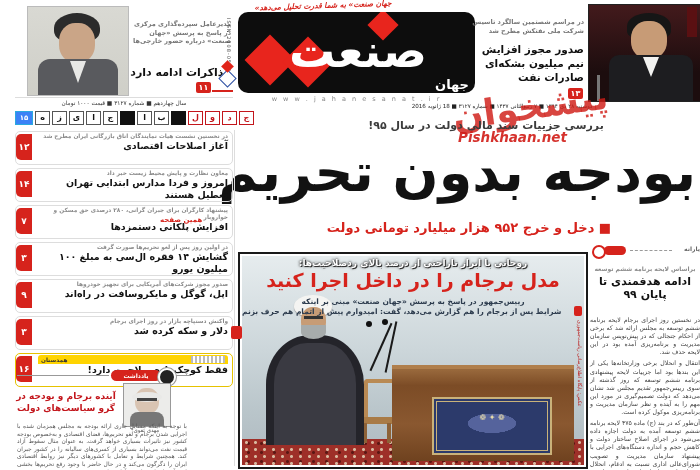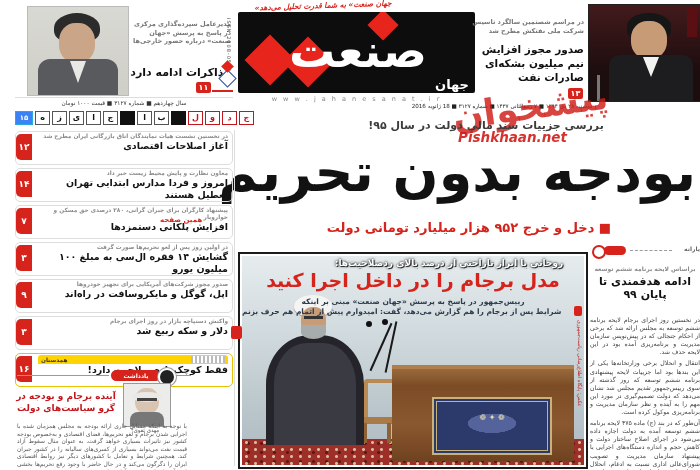--- a/index.html
+++ b/index.html
@@ -25,21 +25,21 @@
            text-align:center;line-height:11px;border-radius:2px;}
   
   #issn{left:222px;top:18px;width:10px;height:70px;font-size:5px;color:#444;writing-mode:vertical-rl;letter-spacing:1px;}
   #minilogo{left:220px;top:60px;width:16px;height:26px;}
   #minilogo .d1{position:absolute;left:1px;top:12px;width:11px;height:11px;border:1.5px solid #2b4ea2;transform:rotate(45deg);background:#fff;}
   #minilogo .d2{position:absolute;left:3px;top:2px;width:9px;height:9px;background:#e02419;transform:rotate(45deg);}
   
   #masthead{left:238px;top:0px;width:237px;height:108px;}
   #mh-slogan{left:0px;top:1px;width:170px;font-size:7.5px;color:#d6231c;font-weight:bold;font-style:italic;transform:rotate(-2deg);}
   #mh-tagline{right:2px;top:3px;font-size:6.8px;color:#111;font-weight:bold;margin-top:43px;}
-  #mh-box{left:0px;top:12px;width:237px;height:81px;background:#0d0d0d;border-radius:2px;overflow:hidden;}
+  #mh-box{left:0px;top:12px;width:237px;height:81px;background:#0d0d0d;border-radius:10px;overflow:hidden;}
   #mh-box .logo-main{position:absolute;right:2px;top:2px;width:230px;font-size:46px;line-height:74px;color:#fff;font-weight:900;text-align:center;}
   #mh-box .logo-sub{position:absolute;right:6px;bottom:1px;font-size:13px;color:#fff;font-weight:bold;}
   .diamond{position:absolute;background:#e8251d;transform:rotate(45deg);}
   #mh-d1{left:14px;top:30px;width:36px;height:36px;}
   #mh-d2{left:52px;top:32px;width:36px;height:36px;}
   #mh-d3{left:134px;top:2px;width:22px;height:22px;}
   #mh-web{left:0px;top:95px;width:237px;font-size:6.5px;color:#888;letter-spacing:2px;text-align:center;}
   
   #tr-block{left:472px;top:4px;width:228px;height:100px;}
   #tr-kicker{left:0px;top:14px;width:112px;font-size:6.5px;line-height:8.5px;color:#777;font-weight:bold;}
@@ -119,21 +119,21 @@
   #rouhani .glasses{position:absolute;left:44px;top:21px;width:19px;height:3px;background:#333;}
   #rouhani .beard{position:absolute;left:41px;top:30px;width:25px;height:14px;background:#a7acac;border-radius:0 0 50% 50%;}
   #rouhani .robe{position:absolute;left:6px;top:40px;width:98px;height:110px;background:#24242a;border-radius:45% 45% 0 0;}
   #rouhani .aba{position:absolute;left:14px;top:48px;width:82px;height:102px;background:#3a3a42;border-radius:40% 40% 0 0;}
   .mic{position:absolute;width:2px;height:52px;background:#1a1a1a;}
   #mic1{left:138px;bottom:92px;transform:rotate(24deg);}
   #mic2{left:148px;bottom:92px;transform:rotate(12deg);}
   .mictip{position:absolute;width:6px;height:6px;background:#111;border-radius:50%;}
   #mt1{left:124px;bottom:138px;} #mt2{left:140px;bottom:140px;}
   #ph-kicker{position:absolute;top:2px;left:0;width:100%;text-align:center;font-size:9px;font-weight:900;color:#fff;
-             text-shadow:0 0 2px #333,0 0 3px #333,1px 1px 0 #333;margin-left:36px;}
+             text-shadow:0 0 2px #333,0 0 3px #333,1px 1px 0 #333;}
   #ph-title{position:absolute;top:13px;left:0;width:100%;text-align:center;font-size:19px;font-weight:900;color:#d6231c;}
   #ph-dek1{position:absolute;top:41px;left:0;width:100%;text-align:center;font-size:7.5px;font-weight:bold;color:#2d3c4e;}
   #ph-dek2{position:absolute;top:51px;left:0;width:100%;text-align:left;font-size:7.5px;font-weight:bold;color:#2d3c4e;}
   #ph-credit{position:absolute;right:1px;top:64px;writing-mode:vertical-rl;font-size:5px;color:#b22;letter-spacing:.5px;}
   #ph-credit-ico{position:absolute;right:2px;top:50px;width:8px;height:10px;background:#d6231c;border-radius:2px;}
   #edge-marker{left:231px;top:326px;width:11px;height:13px;background:#d6231c;border-radius:2px;}
   
   #rcol{left:590px;top:241px;width:110px;height:228px;}
   #rc-graphic{position:relative;height:22px;}
   #rc-graphic .ring{position:absolute;left:2px;top:4px;width:10px;height:10px;border:2.5px solid #d6231c;border-radius:50%;background:#fff;}
@@ -241,21 +241,21 @@
     <div class="sb-title">گشایش ۱۴ فقره ال‌سی به مبلغ ۱۰۰ میلیون یورو</div>
     <div class="sb-tab">۳</div>
   </div>
   <div class="sb-item">
     <div class="sb-kicker">صدور مجوز شرکت‌های آمریکایی برای تجهیز خودروها</div>
     <div class="sb-title">اپل، گوگل و مایکروسافت در راه‌اند</div>
     <div class="sb-tab">۹</div>
   </div>
   <div class="sb-item">
     <div class="sb-kicker">واکنش دستپاچه بازار در روز اجرای برجام</div>
-    <div class="sb-title">دلار و سکه ربیع شد</div>
+    <div class="sb-title">دلار و سکه کرده شد</div>
     <div class="sb-tab">۳</div>
   </div>
   <div class="sb-item yellow">
     <div class="y-kick">
       <div class="y-stripes"></div>
       <span>همدستان</span>
     </div>
     <div class="sb-title">فقط کوچک‌زاده صلاحیت دارد!</div>
     <div class="sb-tab">۱۶</div>
   </div>

